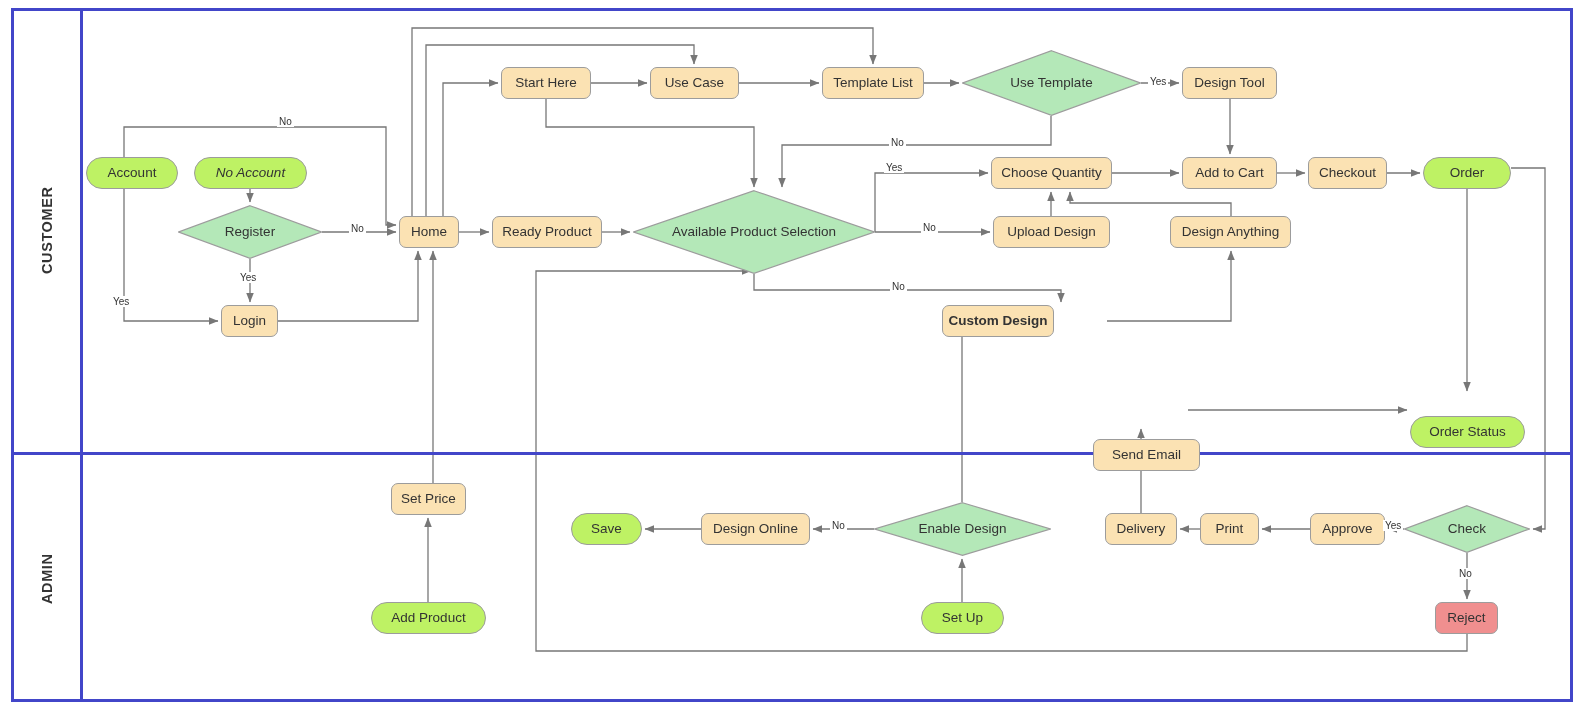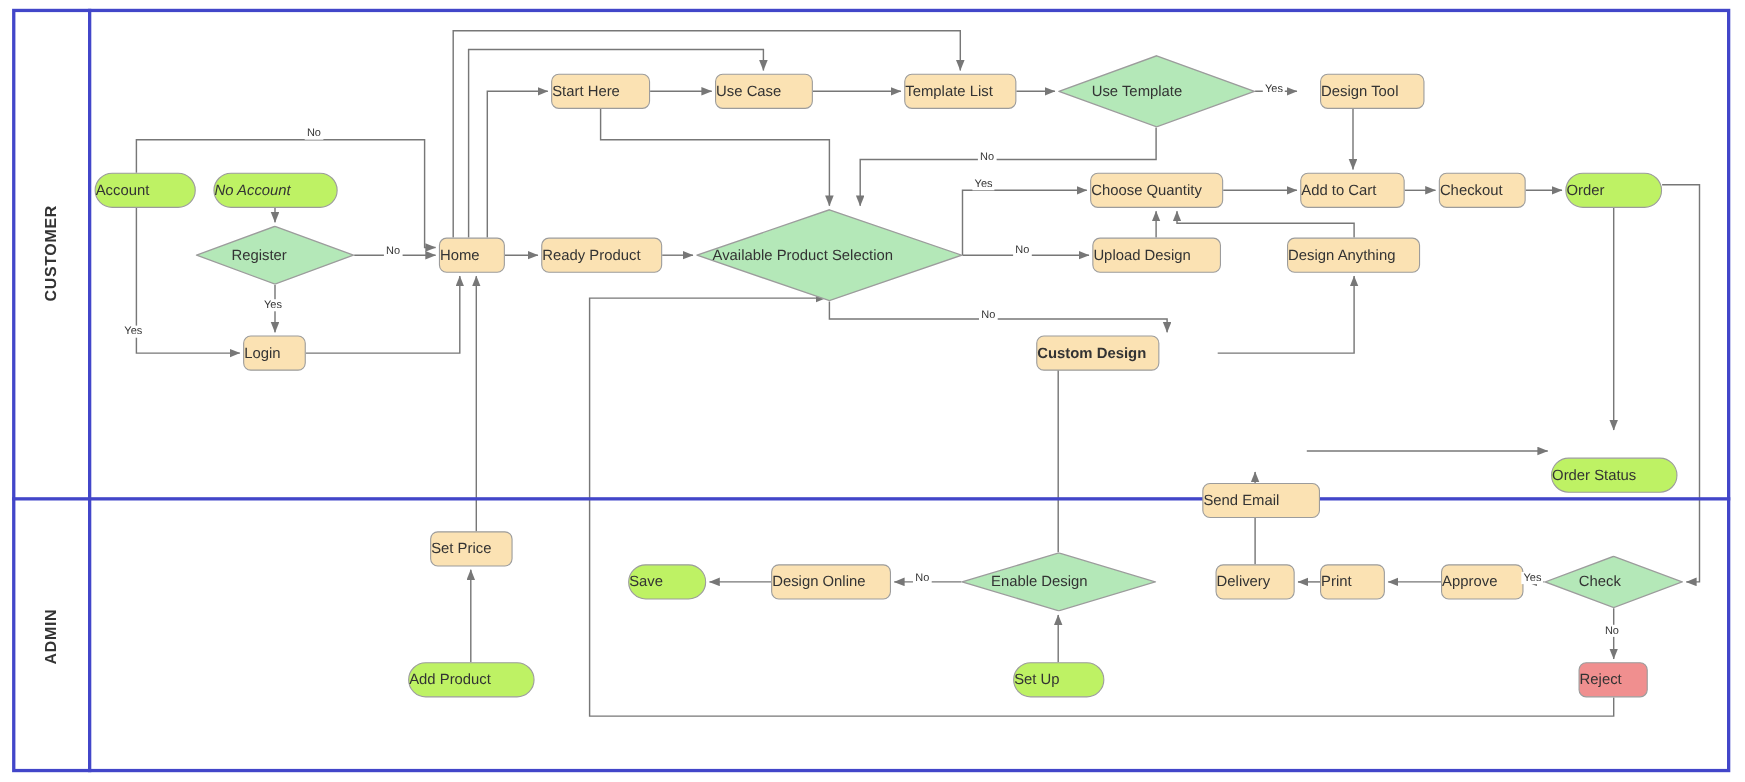--- a/index.html
+++ b/index.html
@@ -1,20 +1,20 @@
 <!DOCTYPE html>
 <html><head>
 <meta charset="utf-8">
 <style>
   html,body{margin:0;padding:0;background:#ffffff;}
   body{font-family:"Liberation Sans","DejaVu Sans",sans-serif;}
   #stage{position:relative;width:1586px;height:711px;background:#fff;overflow:hidden;}
   #edges{position:absolute;left:0;top:0;width:1586px;height:711px;}
   .node{position:absolute;box-sizing:border-box;display:flex;align-items:center;
-        justify-content:flex-start;text-align:center;color:#333333;font-size:13.5px;
+        justify-content:center;text-align:center;color:#333333;font-size:13.5px;
         line-height:1.18;border:1px solid #9c9c9c;}
   .proc{background:#fbe2b3;border-radius:7px;}
   .term{background:#bef264;border-radius:999px;}
   .rej{background:#f08f8f;border-radius:7px;}
   .dec{border:none;background:transparent;}
   .dec .decbox{position:absolute;left:0;top:0;width:100%;height:100%;}
   .dec .dectxt{position:relative;z-index:2;width:80%;}
   .lane-label{position:absolute;color:#333;font-size:14.5px;letter-spacing:.6px;
       font-weight:bold;writing-mode:vertical-rl;transform:rotate(180deg);
       display:flex;align-items:center;justify-content:center;}
@@ -157,21 +157,21 @@
       </div>
       <div class="node proc" style="left: 822px; top: 67px; width: 102px; height: 32px;">
         <span>Template List</span>
       </div>
       <div class="node dec" style="left: 962px; top: 50px; width: 179px; height: 66px;">
         <svg class="decbox" viewBox="0 0 179 66" preserveAspectRatio="none">
           <path d="M89.5,0.7 L178.3,33 L89.5,65.3 L0.7,33 Z" fill="#b4e8b8" stroke="#9c9c9c" stroke-width="1.2" vector-effect="non-scaling-stroke"></path>
         </svg>
         <div class="dectxt">Use Template</div>
       </div>
-      <div class="node proc" style="left: 1182px; top: 67px; width: 95px; height: 32px; margin-left: 18px;">
+      <div class="node proc" style="left: 1182px; top: 67px; width: 95px; height: 32px;">
         <span>Design Tool</span>
       </div>
       <div class="node dec" style="left: 633px; top: 190px; width: 242px; height: 84px;">
         <svg class="decbox" viewBox="0 0 242 84" preserveAspectRatio="none">
           <path d="M121,0.7 L241.3,42 L121,83.3 L0.7,42 Z" fill="#b4e8b8" stroke="#9c9c9c" stroke-width="1.2" vector-effect="non-scaling-stroke"></path>
         </svg>
         <div class="dectxt">Available Product Selection</div>
       </div>
       <div class="node proc" style="left: 991px; top: 157px; width: 121px; height: 32px;">
         <span>Choose Quantity</span>

